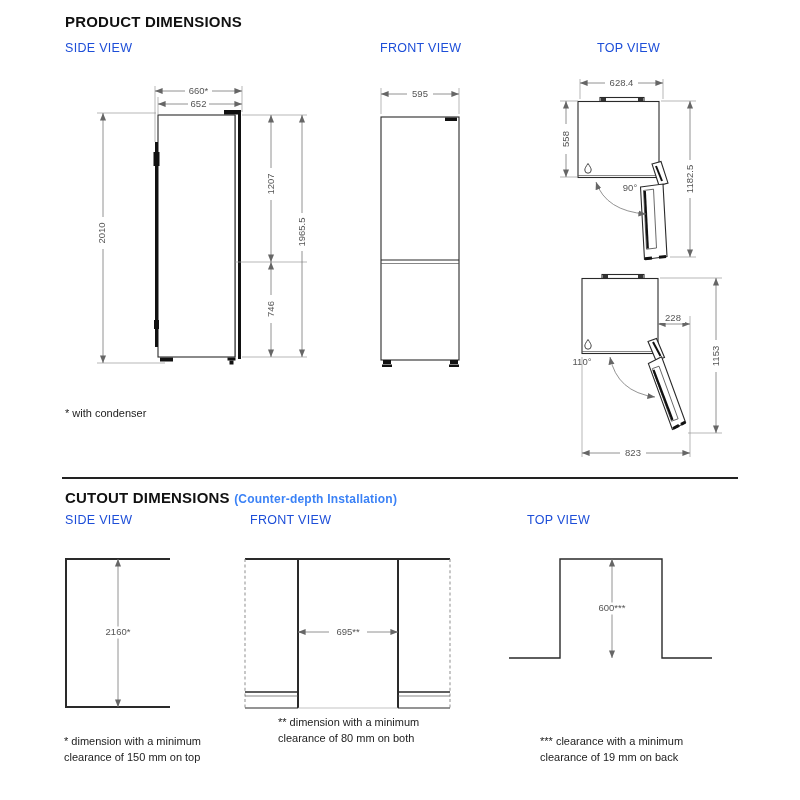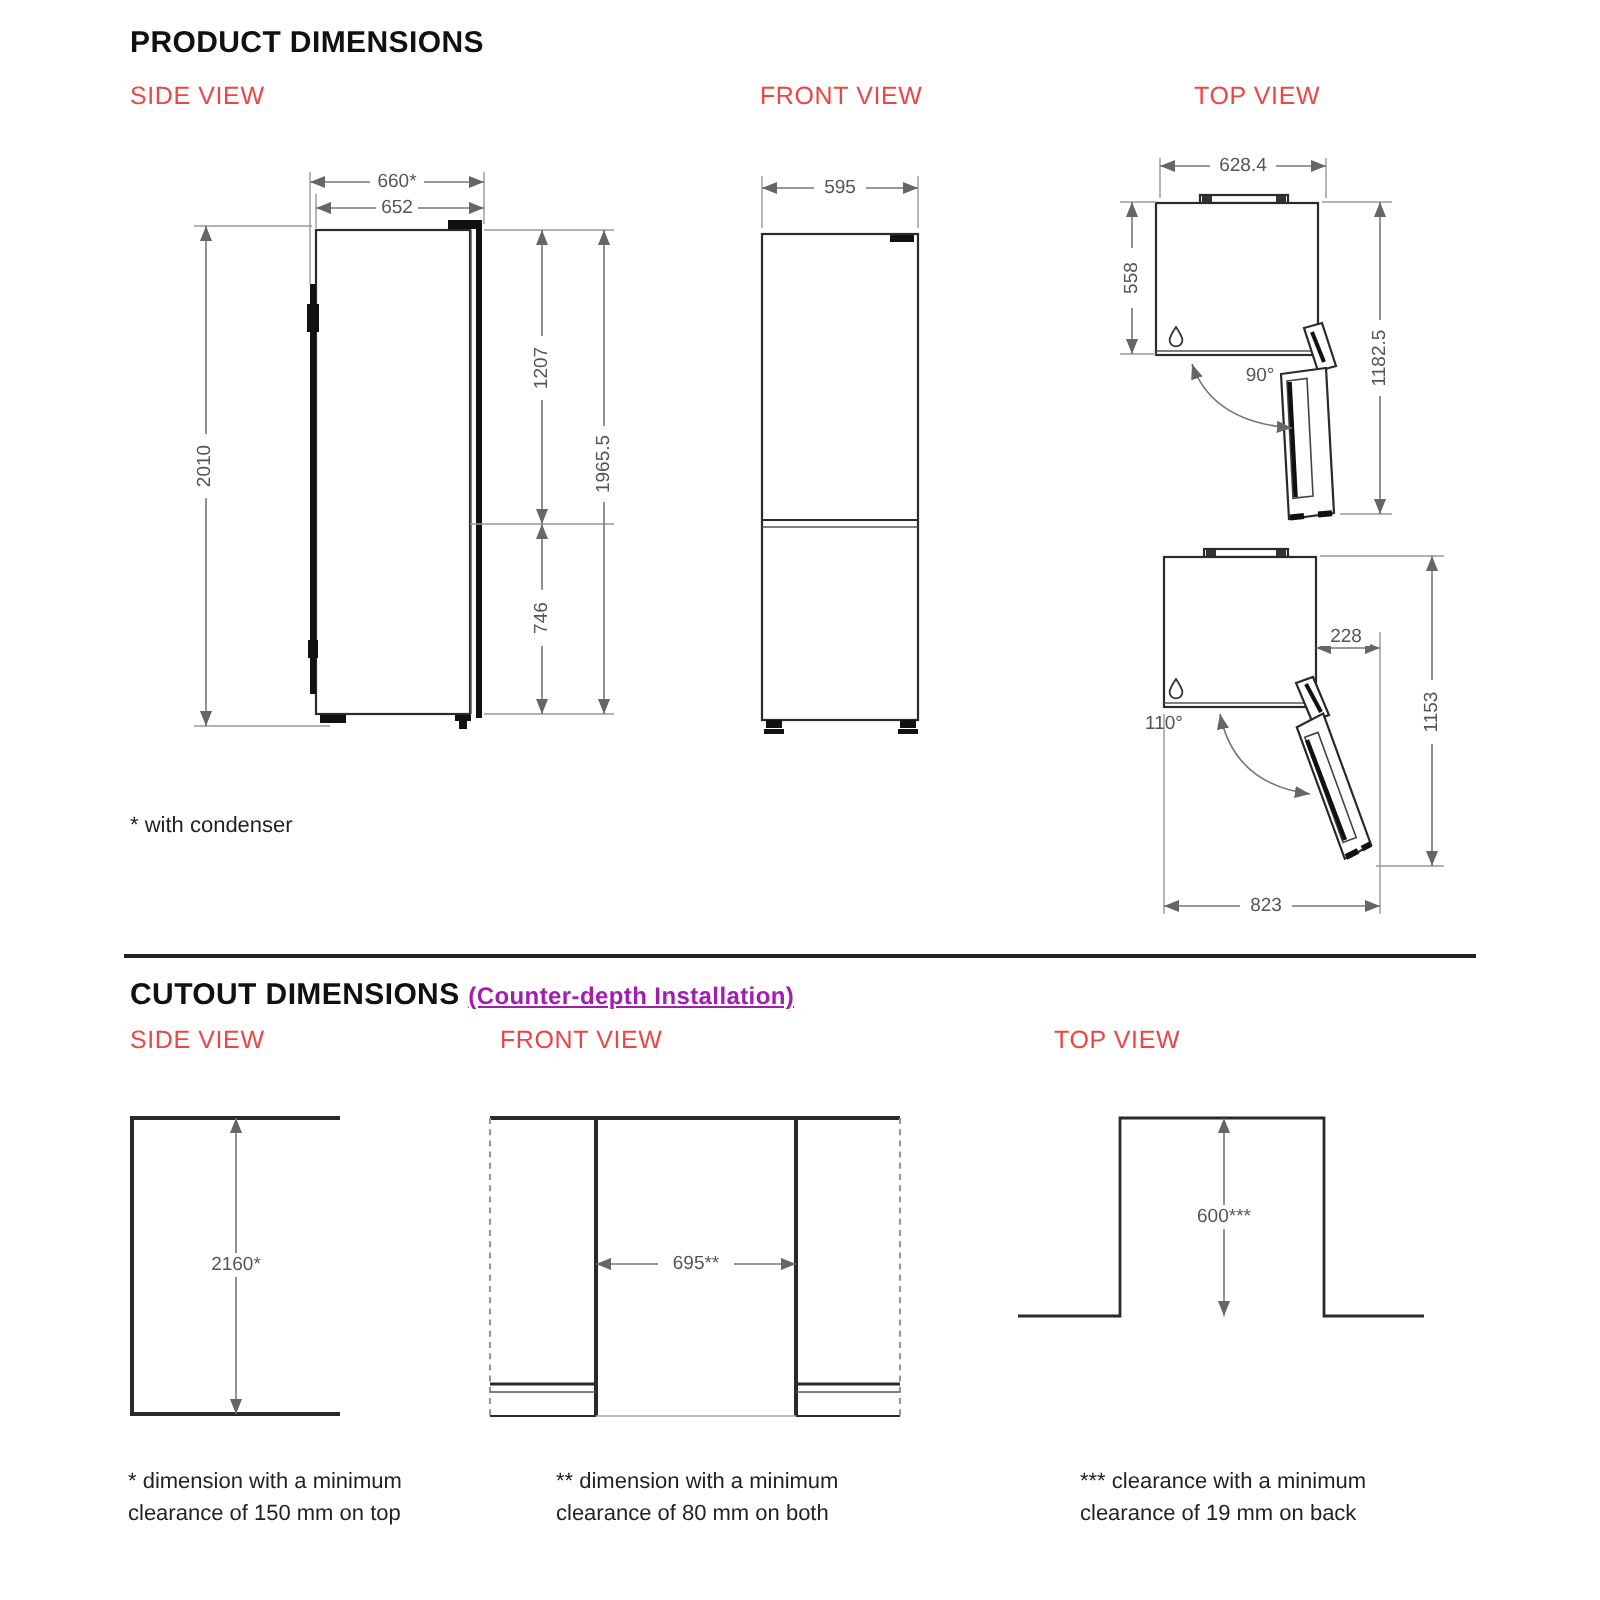--- a/index.html
+++ b/index.html
@@ -1,20 +1,20 @@
 <!DOCTYPE html>
 <html><head>
 <meta charset="utf-8">
 <style>
   html,body{margin:0;padding:0;background:#fff;}
   .canvas{position:relative;width:800px;height:800px;background:#fff;overflow:hidden;
           font-family:"Liberation Sans",sans-serif;}
   .title{position:absolute;font:bold 15px "Liberation Sans",sans-serif;color:#111;letter-spacing:.2px;white-space:nowrap;text-align:right;}
-  .subtitle{font:bold 12px "Liberation Sans",sans-serif;color:#a21caf;text-decoration:underline;}
-  .hdr{position:absolute;font:12.5px "Liberation Sans",sans-serif;color:#ef4444;letter-spacing:.3px;white-space:nowrap;}
+  .subtitle{font:bold 12px "Liberation Sans",sans-serif;color:#3b82f6;}
+  .hdr{position:absolute;font:12.5px "Liberation Sans",sans-serif;color:#1d4ed8;letter-spacing:.3px;white-space:nowrap;}
   .fn{position:absolute;font:11px "Liberation Sans",sans-serif;color:#222;line-height:15.5px;}
   .note{position:absolute;font:11px "Liberation Sans",sans-serif;color:#222;white-space:nowrap;}
   .divider{position:absolute;left:62px;top:477px;width:676px;height:2px;background:#222;}
   svg.drawing{position:absolute;left:0;top:0;}
   .ol{stroke:#2a2a2a;stroke-width:1.1;fill:none;}
   .olf{stroke:#2a2a2a;stroke-width:1.1;fill:#fff;}
   .thin{stroke:#555;stroke-width:.7;fill:none;}
   .heavy{stroke:#2a2a2a;stroke-width:2;fill:none;}
   .med{stroke:#2a2a2a;stroke-width:1.4;fill:none;}
   .dash{stroke:#999;stroke-width:1.1;stroke-dasharray:3 2.6;fill:none;}
@@ -43,21 +43,21 @@
     <span class="subtitle">(Counter-depth Installation)</span>
   </div>
   <div class="hdr" style="left:65px;top:513px">SIDE VIEW</div>
   <div class="hdr" style="left:250px;top:513px">FRONT VIEW</div>
   <div class="hdr" style="left:527px;top:513px">TOP VIEW</div>
 
   <div class="fn" style="left:64px;top:734px;width:165px">
     <div>* dimension with a minimum</div>
     <div>clearance of 150 mm on top</div>
   </div>
-  <div class="fn" style="left:278px;top:734px;width:175px">
+  <div class="fn" style="left:278px;top:715px;width:175px">
     <div>** dimension with a minimum</div>
     <div>clearance of 80 mm on both</div>
   </div>
   <div class="fn" style="left:540px;top:734px;width:185px">
     <div>*** clearance with a minimum</div>
     <div>clearance of 19 mm on back</div>
   </div>
 
   <svg class="drawing" width="800" height="800" viewBox="0 0 800 800">
     <defs>

